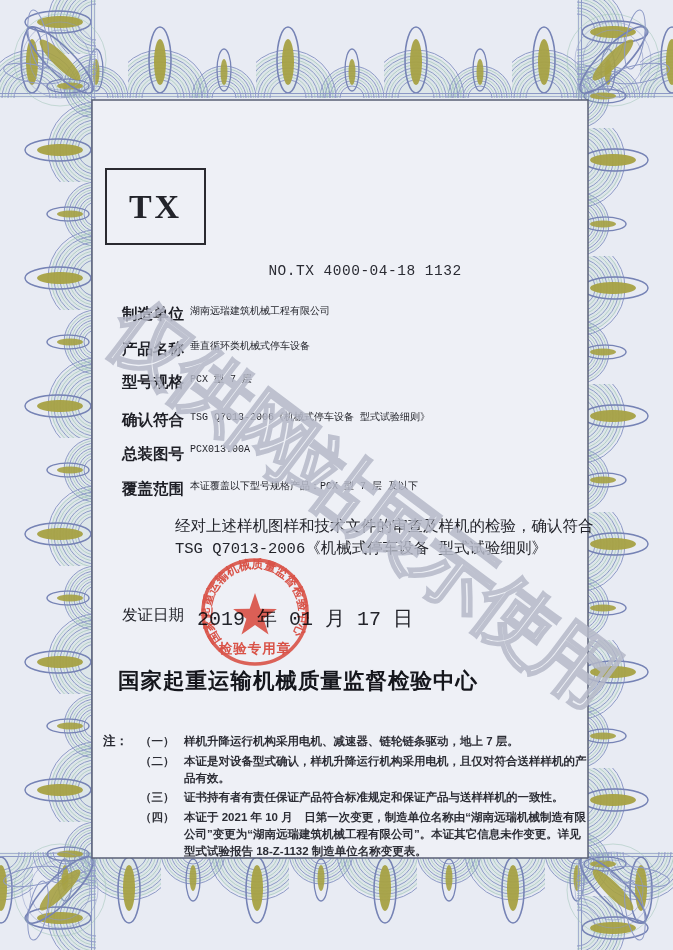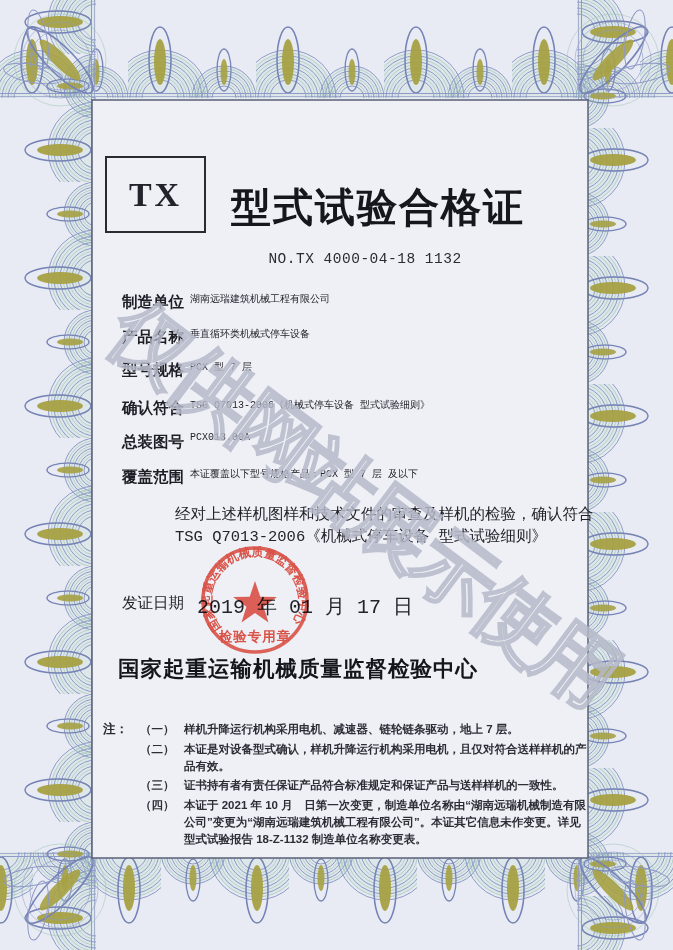--- a/index.html
+++ b/index.html
@@ -2,21 +2,21 @@
 <html><head>
 <meta charset="utf-8">
 <style>
   * { margin:0; padding:0; box-sizing:border-box; }
   html,body { width:673px; height:950px; }
   body { font-family:"Liberation Serif","DejaVu Serif",serif; color:#23242b; background:#e8ebf3; }
   #page { position:relative; width:673px; height:950px; overflow:hidden; background:#e8ebf3; }
 
   .border-svg { position:absolute; left:0; top:0; z-index:1; }
 
-  #content { position:absolute; left:92px; top:88px; width:412px; height:758px; z-index:2; }
+  #content { position:absolute; left:92px; top:100px; width:412px; height:758px; z-index:2; }
 
   .tx-box { position:absolute; left:13px; top:68px; width:101px; height:77px;
             border:2px solid #2a2a30; text-align:center; line-height:73px;
             font-size:34px; font-weight:bold; letter-spacing:3px;
             font-family:"Liberation Serif","DejaVu Serif",serif; }
 
   .title-small { position:absolute; left:136px; top:64px; width:300px; text-align:center;
                  font-size:25px; font-weight:600; letter-spacing:18px; text-indent:18px; color:#1d1e24; }
   .title-main  { position:absolute; left:86px; top:92px; width:400px; text-align:center;
                  font-size:40px; font-weight:bold; letter-spacing:2px; color:#16171d; }
@@ -130,21 +130,20 @@
   </svg>
 
   <svg class="watermark-svg" width="673" height="950" viewBox="0 0 673 950" xmlns="http://www.w3.org/2000/svg">
     <text transform="translate(104,342) rotate(37)" font-size="80" font-weight="bold" font-family="Liberation Serif, DejaVu Serif, serif" fill="none" stroke="#b5b9c8" stroke-width="2.2" letter-spacing="-4" opacity="0.85">仅供网站展示使用</text>
   </svg>
 
   <div id="content">
 
     <div class="tx-box">TX</div>
 
-    <div class="title-main">型式试验合格证</div>
     <div class="cert-no">NO.TX 4000-04-18 1132</div>
 
     <div class="field-row" style="top:204px">
       <span class="field-label">制造单位</span>
       <span class="field-value">湖南远瑞建筑机械工程有限公司</span>
     </div>
     <div class="field-row" style="top:239px">
       <span class="field-label">产品名称</span>
       <span class="field-value">垂直循环类机械式停车设备</span>
     </div>

